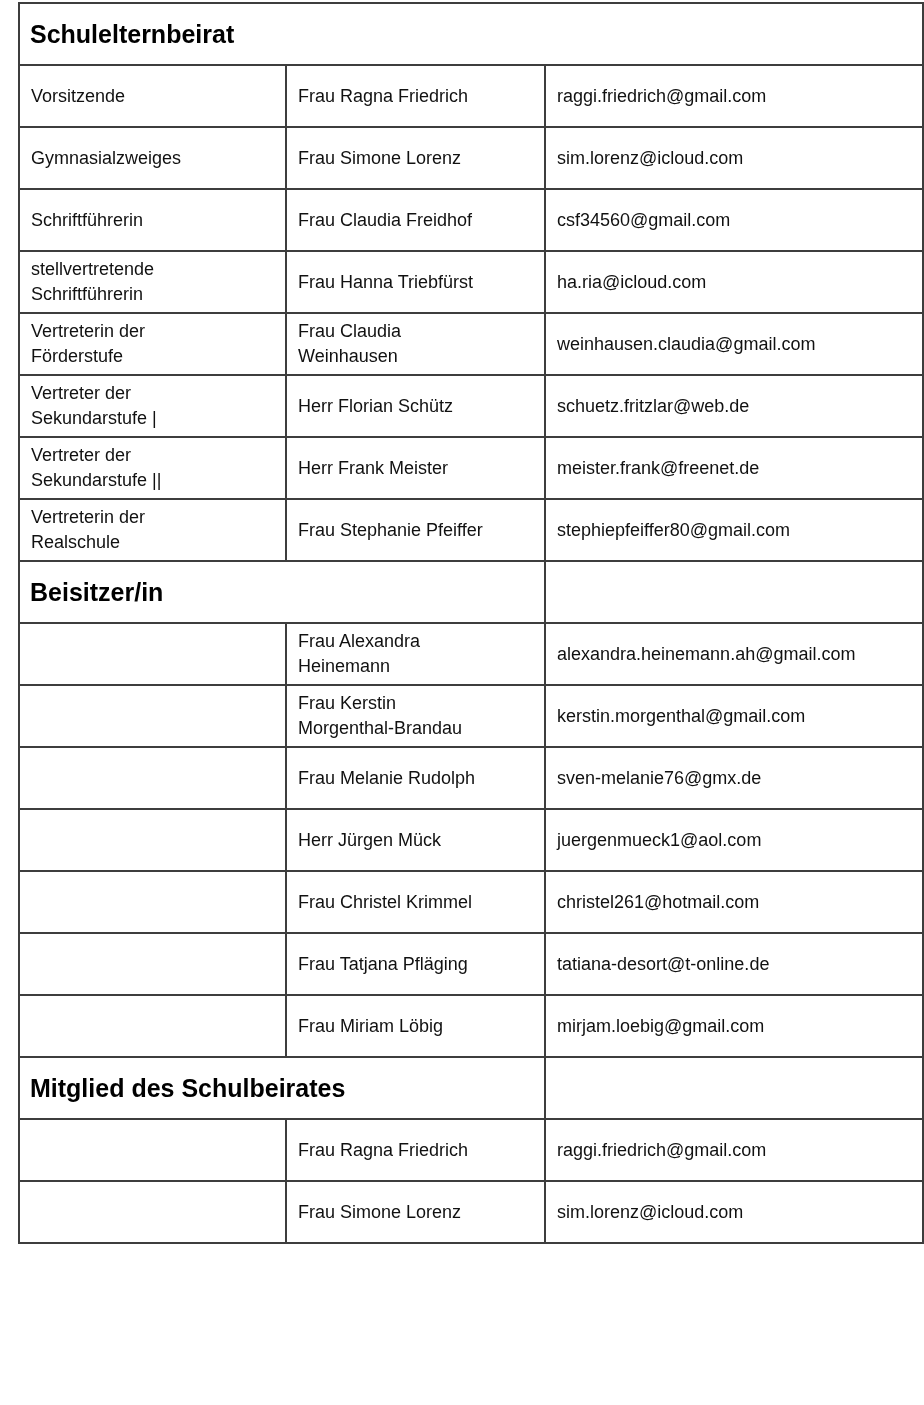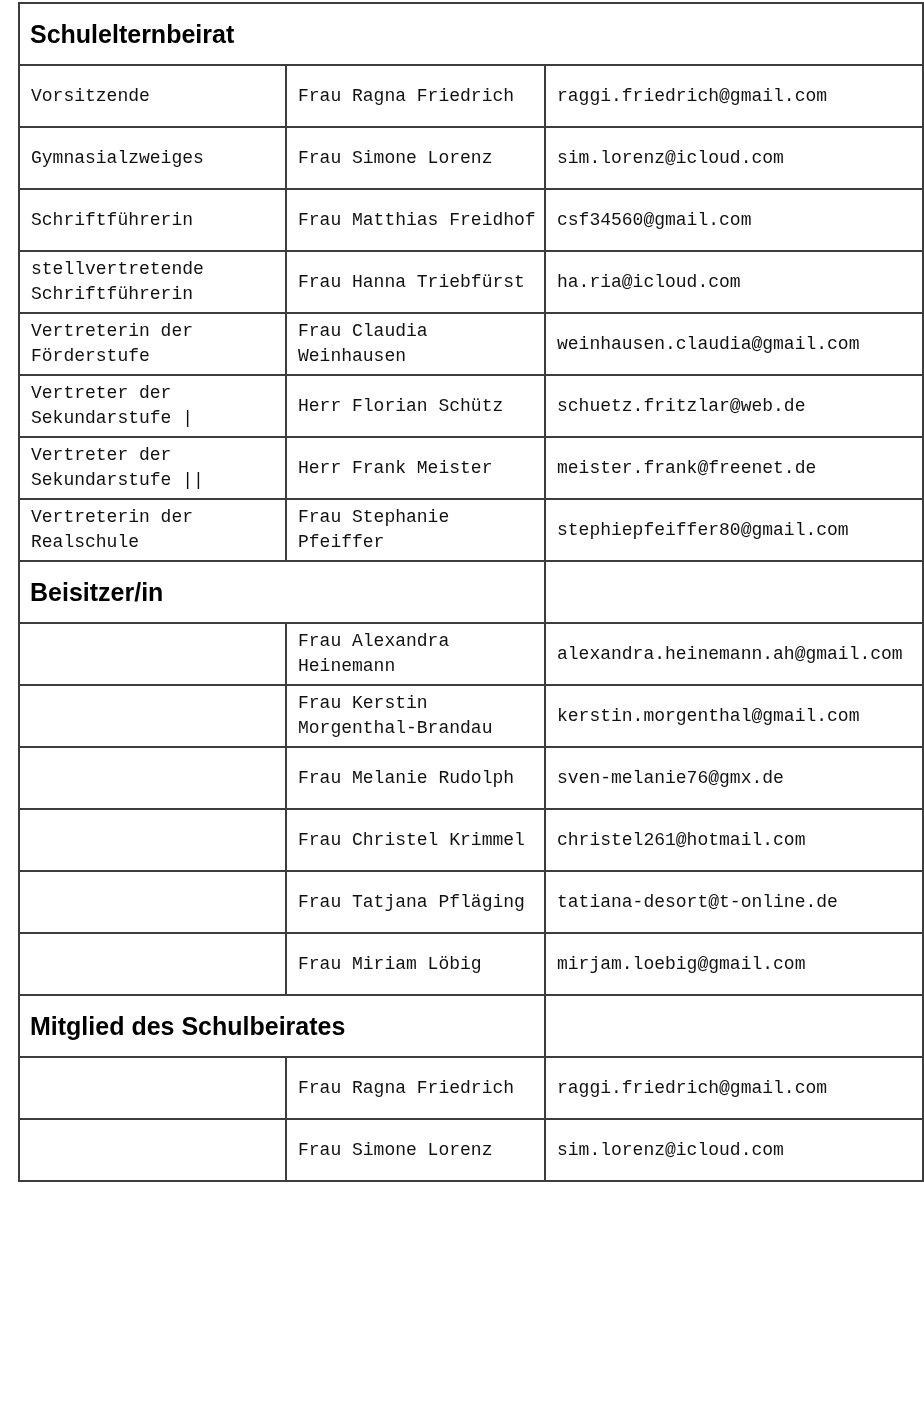--- a/index.html
+++ b/index.html
@@ -25,21 +25,20 @@
     overflow: hidden;
   }
   tr.data-row, tr.section-row {
     height: 62px;
   }
   td.cell {
     font-size: 18px;
     line-height: 1.38;
     padding: 4px 6px 4px 11px;
     white-space: pre-line;
-    font-family: Liberation Mono, monospace;
   }
   td.section-cell {
     font-size: 25px;
     font-weight: 700;
     padding: 4px 7px 4px 10px;
     white-space: nowrap;
     color: #000000;
   }
 </style>
 </head>
@@ -60,21 +59,21 @@
         <td class="cell name-cell">Frau Ragna Friedrich</td>
         <td class="cell email-cell">raggi.friedrich@gmail.com</td>
       </tr>
       <tr class="data-row">
         <td class="cell role-cell">Gymnasialzweiges</td>
         <td class="cell name-cell">Frau Simone Lorenz</td>
         <td class="cell email-cell">sim.lorenz@icloud.com</td>
       </tr>
       <tr class="data-row">
         <td class="cell role-cell">Schriftführerin</td>
-        <td class="cell name-cell">Frau Matthias Freidhof</td>
+        <td class="cell name-cell">Frau Claudia Freidhof</td>
         <td class="cell email-cell">csf34560@gmail.com</td>
       </tr>
       <tr class="data-row">
         <td class="cell role-cell">stellvertretende
 Schriftführerin</td>
         <td class="cell name-cell">Frau Hanna Triebfürst</td>
         <td class="cell email-cell">ha.ria@icloud.com</td>
       </tr>
       <tr class="data-row">
         <td class="cell role-cell">Vertreterin der
@@ -117,20 +116,25 @@
 Morgenthal-Brandau</td>
         <td class="cell email-cell">kerstin.morgenthal@gmail.com</td>
       </tr>
       <tr class="data-row">
         <td class="cell role-cell"></td>
         <td class="cell name-cell">Frau Melanie Rudolph</td>
         <td class="cell email-cell">sven-melanie76@gmx.de</td>
       </tr>
       <tr class="data-row">
         <td class="cell role-cell"></td>
+        <td class="cell name-cell">Herr Jürgen Mück</td>
+        <td class="cell email-cell">juergenmueck1@aol.com</td>
+      </tr>
+      <tr class="data-row">
+        <td class="cell role-cell"></td>
         <td class="cell name-cell">Frau Christel Krimmel</td>
         <td class="cell email-cell">christel261@hotmail.com</td>
       </tr>
       <tr class="data-row">
         <td class="cell role-cell"></td>
         <td class="cell name-cell">Frau Tatjana Pfläging</td>
         <td class="cell email-cell">tatiana-desort@t-online.de</td>
       </tr>
       <tr class="data-row">
         <td class="cell role-cell"></td>

